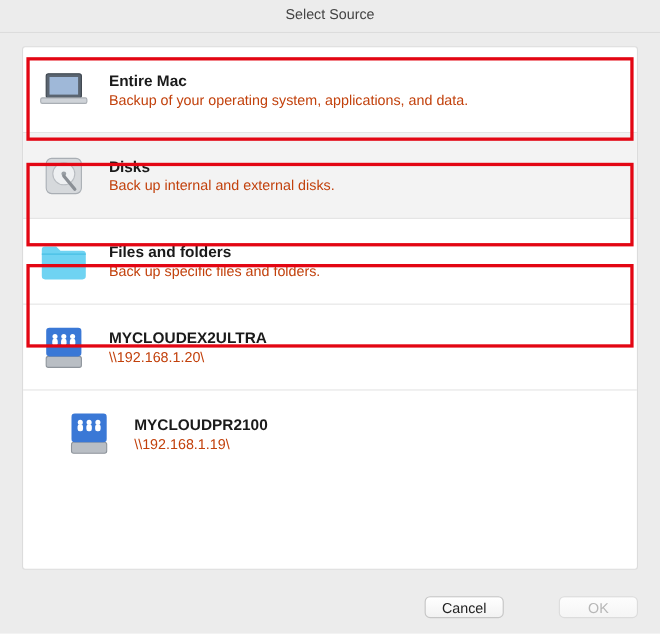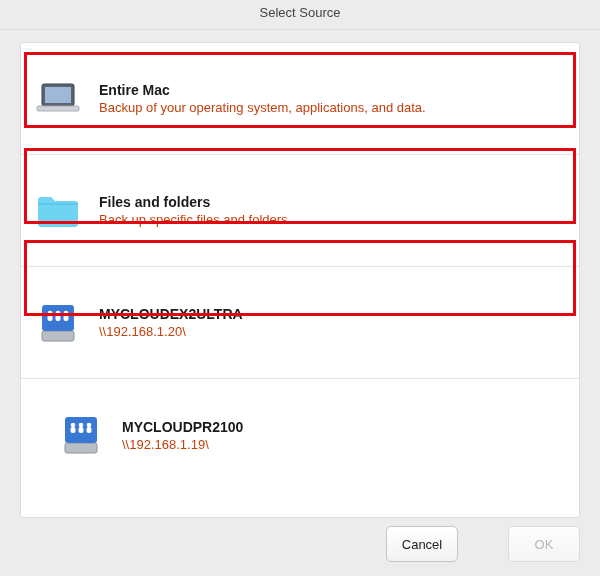--- a/index.html
+++ b/index.html
@@ -26,21 +26,21 @@
       left: 20px;
       right: 20px;
       top: 42px;
       bottom: 58px;
       background: #fff;
       border: 1px solid #dcdcdc;
       border-radius: 3px;
     }
     .item {
       position: relative;
-      height: 112px;
+      height: 78px;
       border-bottom: 1px solid #e4e4e4;
       display: flex;
       align-items: center;
       padding: 0 14px;
       cursor: pointer;
     }
     .item.selected { background: #f3f3f3; }
     .item:last-child { border-bottom: none; padding-left: 37px; }
     .highlight {
       position: absolute;
@@ -67,21 +67,21 @@
     .subtitle { font-size: 13px; color: #c2410c; }
     .footer {
       position: absolute;
       right: 20px;
       bottom: 14px;
       display: flex;
       gap: 10px;
     }
     .btn {
       min-width: 72px;
-      height: 36px;
+      height: 20px;
       font-size: 13px;
       border: 1px solid #c6c6c6;
       border-radius: 5px;
       background: linear-gradient(#ffffff, #f2f2f2);
       color: #222;
       cursor: pointer;
     }
     .btn.disabled {
       color: #b7b7b7;
       background: linear-gradient(#fdfdfd, #f5f5f5);
@@ -104,20 +104,34 @@
         <rect x="10" y="5" width="26" height="16" fill="#9fb8d8"></rect>
         <rect x="2" y="24" width="42" height="5" rx="1.5" fill="#cfd3d8" stroke="#a9aeb4"></rect>
       </svg>
     </div>
     <div class="text-col">
       <div class="title">Entire Mac</div>
       <div class="subtitle">Backup of your operating system, applications, and data.</div>
     </div>
   </div>
 
+  <div class="item selected">
+    <div class="icon-wrap">
+      <svg width="44" height="44" viewBox="0 0 44 44">
+        <rect x="6" y="6" width="32" height="32" rx="5" fill="#d6d9dc" stroke="#a9aeb4"></rect>
+        <circle cx="22" cy="20" r="10" fill="#eef0f2" stroke="#b8bcc1"></circle>
+        <circle cx="22" cy="20" r="2.2" fill="#9aa0a6"></circle>
+        <path d="M22 22 L32 34" stroke="#8a8f95" stroke-width="3" stroke-linecap="round"></path>
+      </svg>
+    </div>
+    <div class="text-col">
+      <div class="title">Disks</div>
+      <div class="subtitle">Back up internal and external disks.</div>
+    </div>
+  </div>
 
   <div class="item">
     <div class="icon-wrap">
       <svg width="46" height="38" viewBox="0 0 46 38">
         <path d="M3 10 L3 32 Q3 35 6 35 L40 35 Q43 35 43 32 L43 12 Q43 9 40 9 L20 9 L16 5 L6 5 Q3 5 3 8 Z" fill="#6fd3f2"></path>
         <path d="M3 12 L43 12" stroke="#47bfe4" stroke-width="1"></path>
       </svg>
     </div>
     <div class="text-col">
       <div class="title">Files and folders</div>

